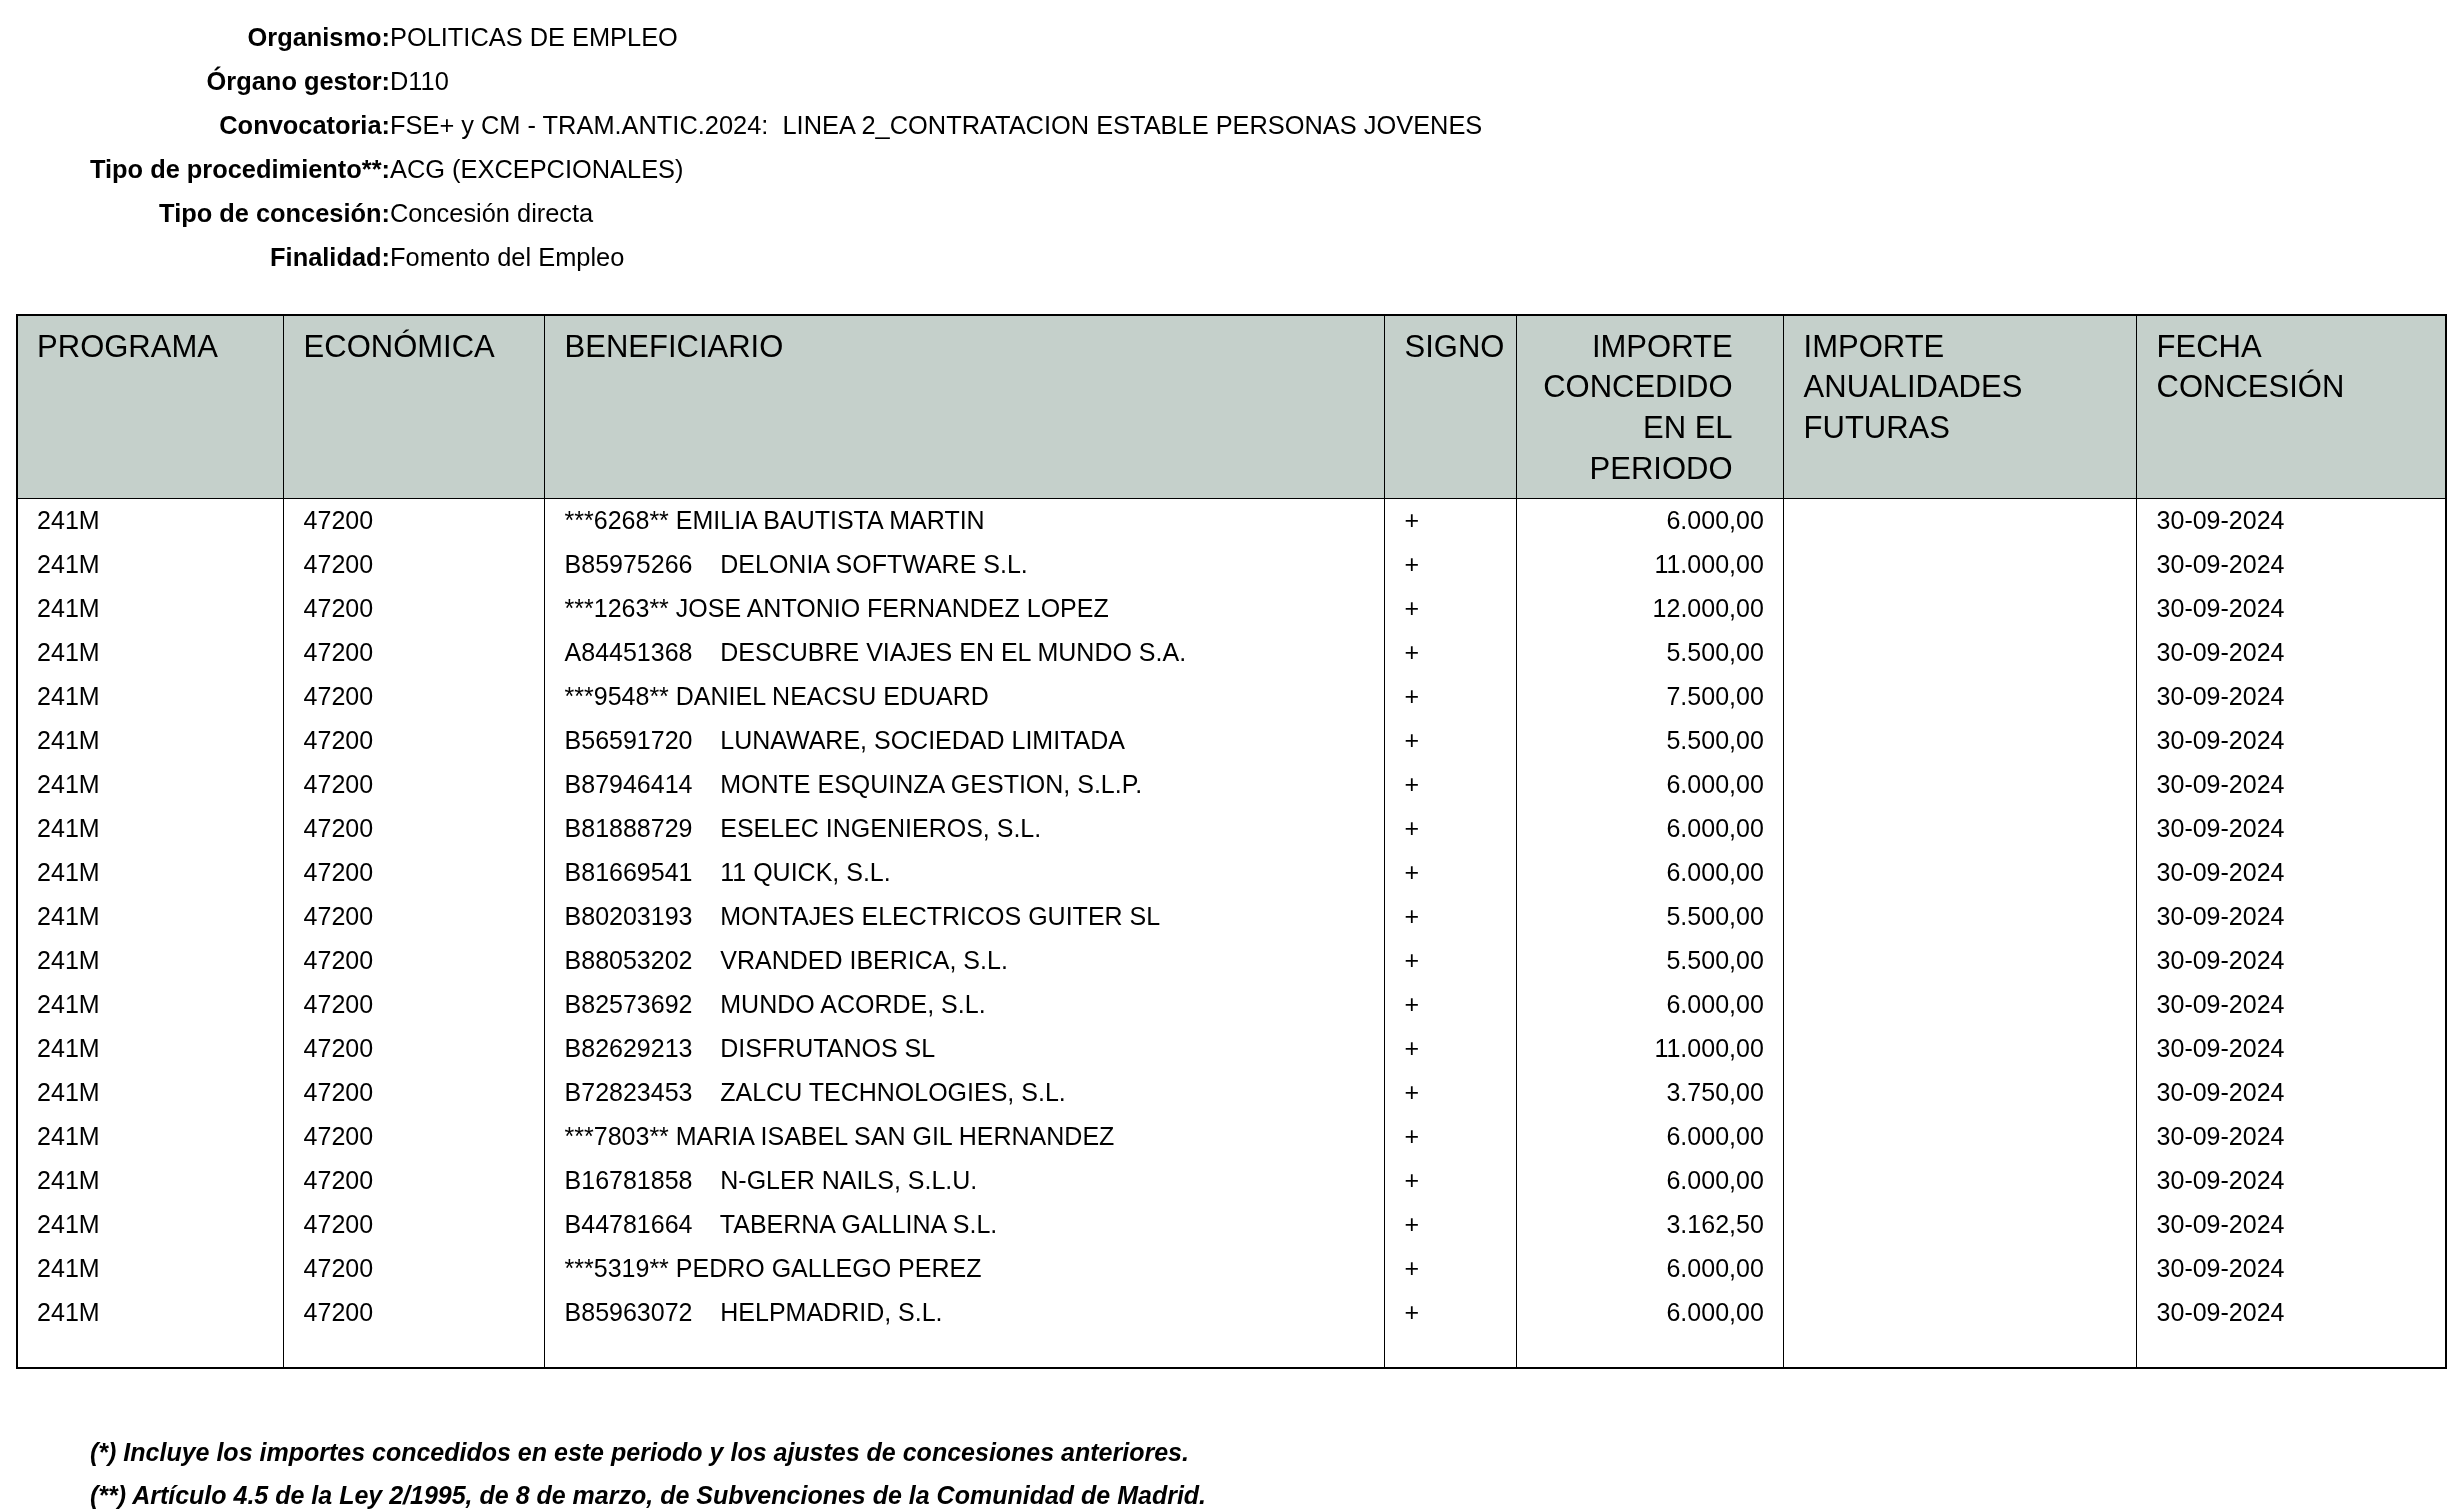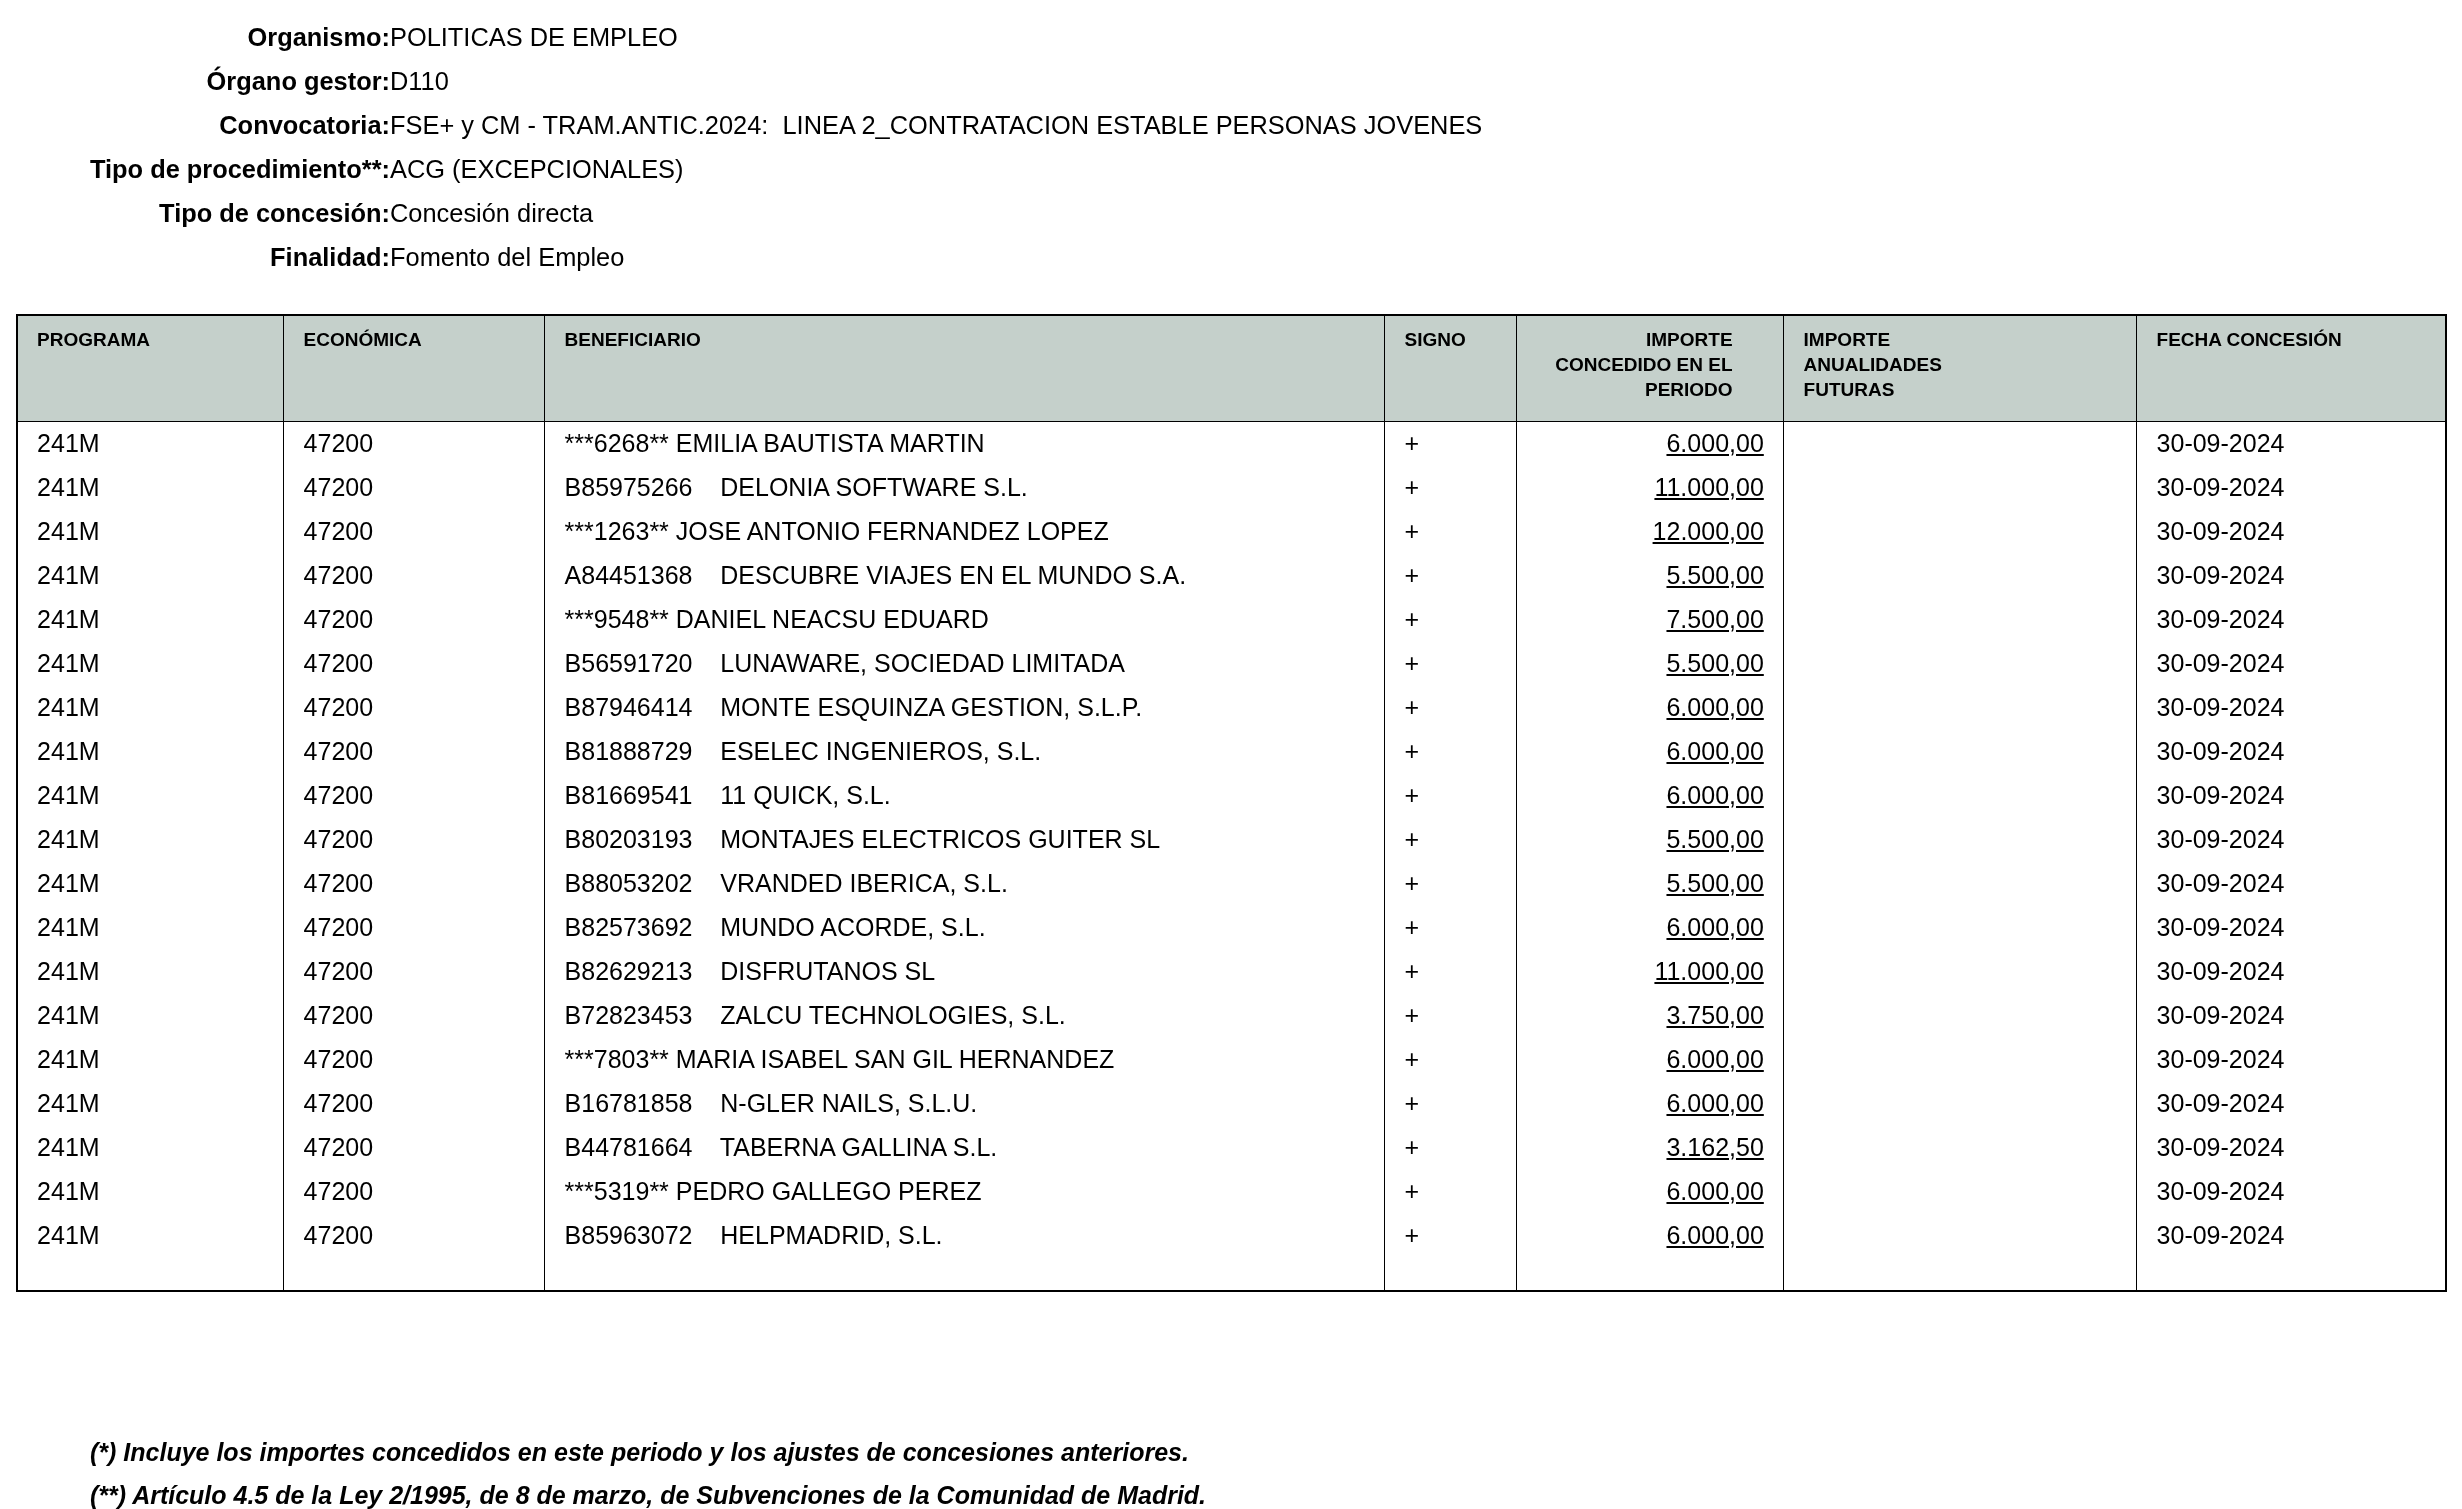--- a/index.html
+++ b/index.html
@@ -45,22 +45,22 @@
     top: 314px;
     left: 15.7px;
     width: 2428px;
     border-collapse: collapse;
     table-layout: fixed;
     border: 2.2px solid #000000;
   }
   table.grants th {
     background: var(--header-bg, #c5d0cb);
     border: 1.5px solid #000000;
-    font-weight: bold;
-    font-size: 19px;
+    font-weight: normal;
+    font-size: 31px;
     text-align: left;
     vertical-align: top;
     padding: 10.5px 19.4px 7.5px 19.4px;
     height: 106px;
     box-sizing: border-box;
     line-height: 1.32;
   }
   table.grants th .hdr-wrap-narrow {
     display: inline-block;
     max-width: 196px;
@@ -77,21 +77,21 @@
     border-bottom: none;
     font-size: 25px;
     height: 44px;
     box-sizing: border-box;
     padding: 0 19.4px;
     vertical-align: middle;
     overflow: hidden;
   }
   td.c-beneficiario { white-space: pre; }
   td.c-signo { padding-left: 27px; }
-  td.num { text-align: right; padding-right: 17px; text-decoration: underline; }
+  td.num { text-align: right; padding-right: 17px; }
   tr.spacer-row td { height: 34px; }
 
   
   .footnotes {
     position: absolute;
     top: 1402px;
     left: 90px;
     font-size: 25px;
     font-weight: bold;
     font-style: italic;

